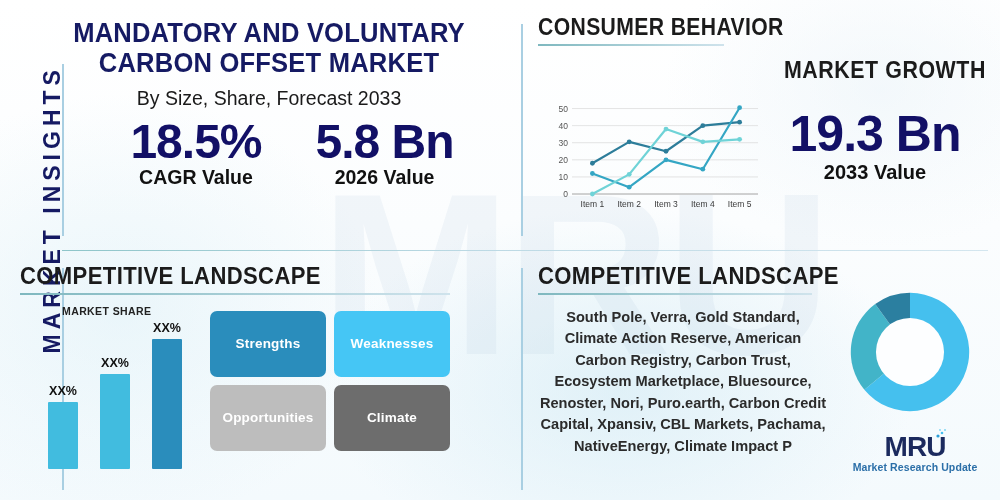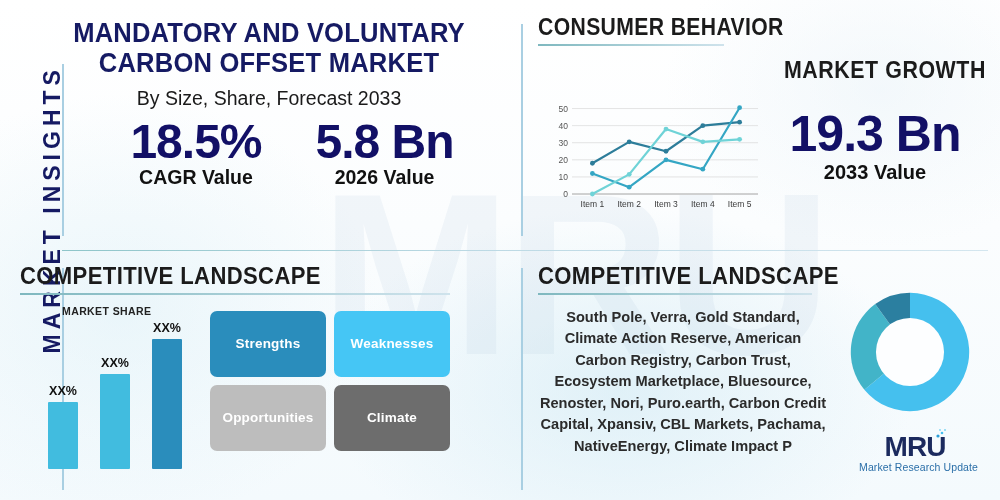--- a/index.html
+++ b/index.html
@@ -105,21 +105,21 @@
   .company-list{
     margin-top:12px;text-align:center;font-size:14.6px;line-height:21.5px;color:#2b2b2b;font-weight:bold;
   }
   
   .donut-wrap{position:absolute;left:836px;top:278px;width:148px;height:150px;}
   .donut{width:148px;height:148px;transform:rotate(0deg);}
   .logo{position:absolute;left:852px;top:432px;width:126px;text-align:center;}
   .logo-mark{font-size:28px;font-weight:bold;color:#1b2a5e;letter-spacing:-1px;
              line-height:30px;position:relative;display:inline-block;}
   .logo-dots{position:absolute;right:-4px;top:-6px;width:16px;height:16px;}
-  .logo-tag{font-size:10.5px;color:#2b6fa8;font-weight:normal;margin-top:-1px;letter-spacing:.1px;text-align:right;}
+  .logo-tag{font-size:10.5px;color:#2b6fa8;font-weight:bold;margin-top:-1px;letter-spacing:.1px;}
 </style>
 </head>
 <body>
 
 <div id="root">
 
   <div class="watermark">MRU</div>
 
   <div class="side-label">MARKET INSIGHTS</div>
 

